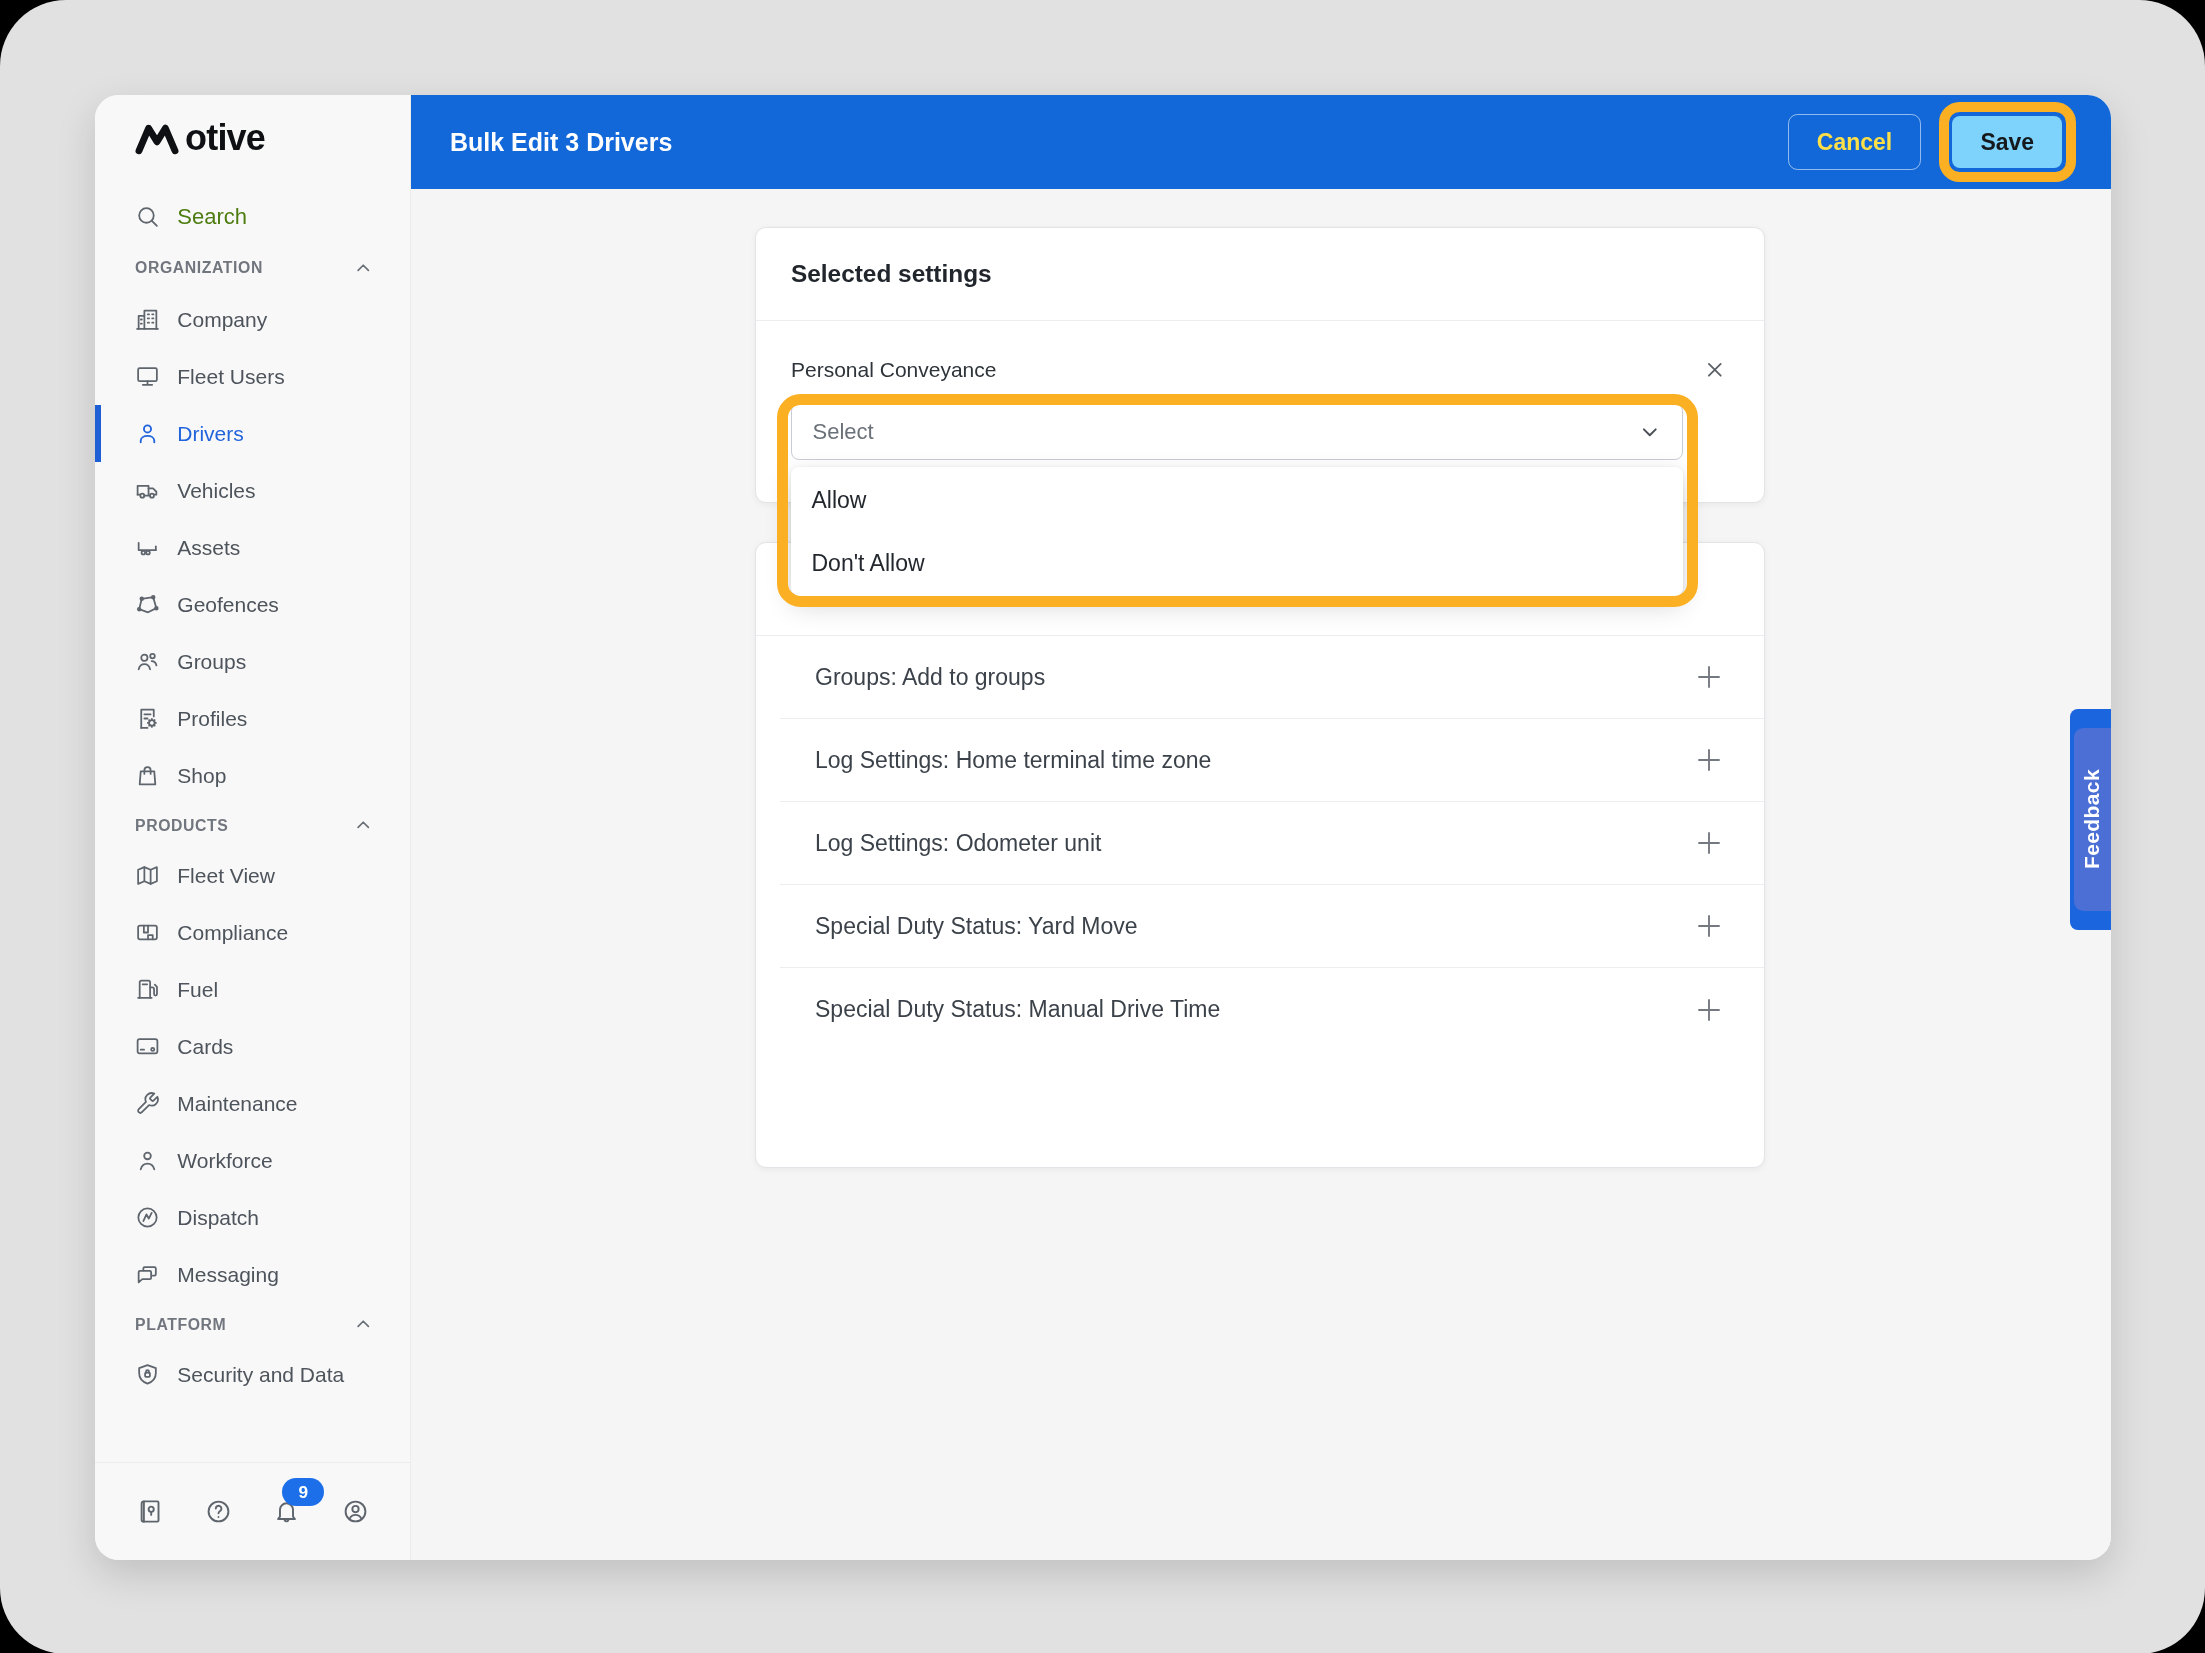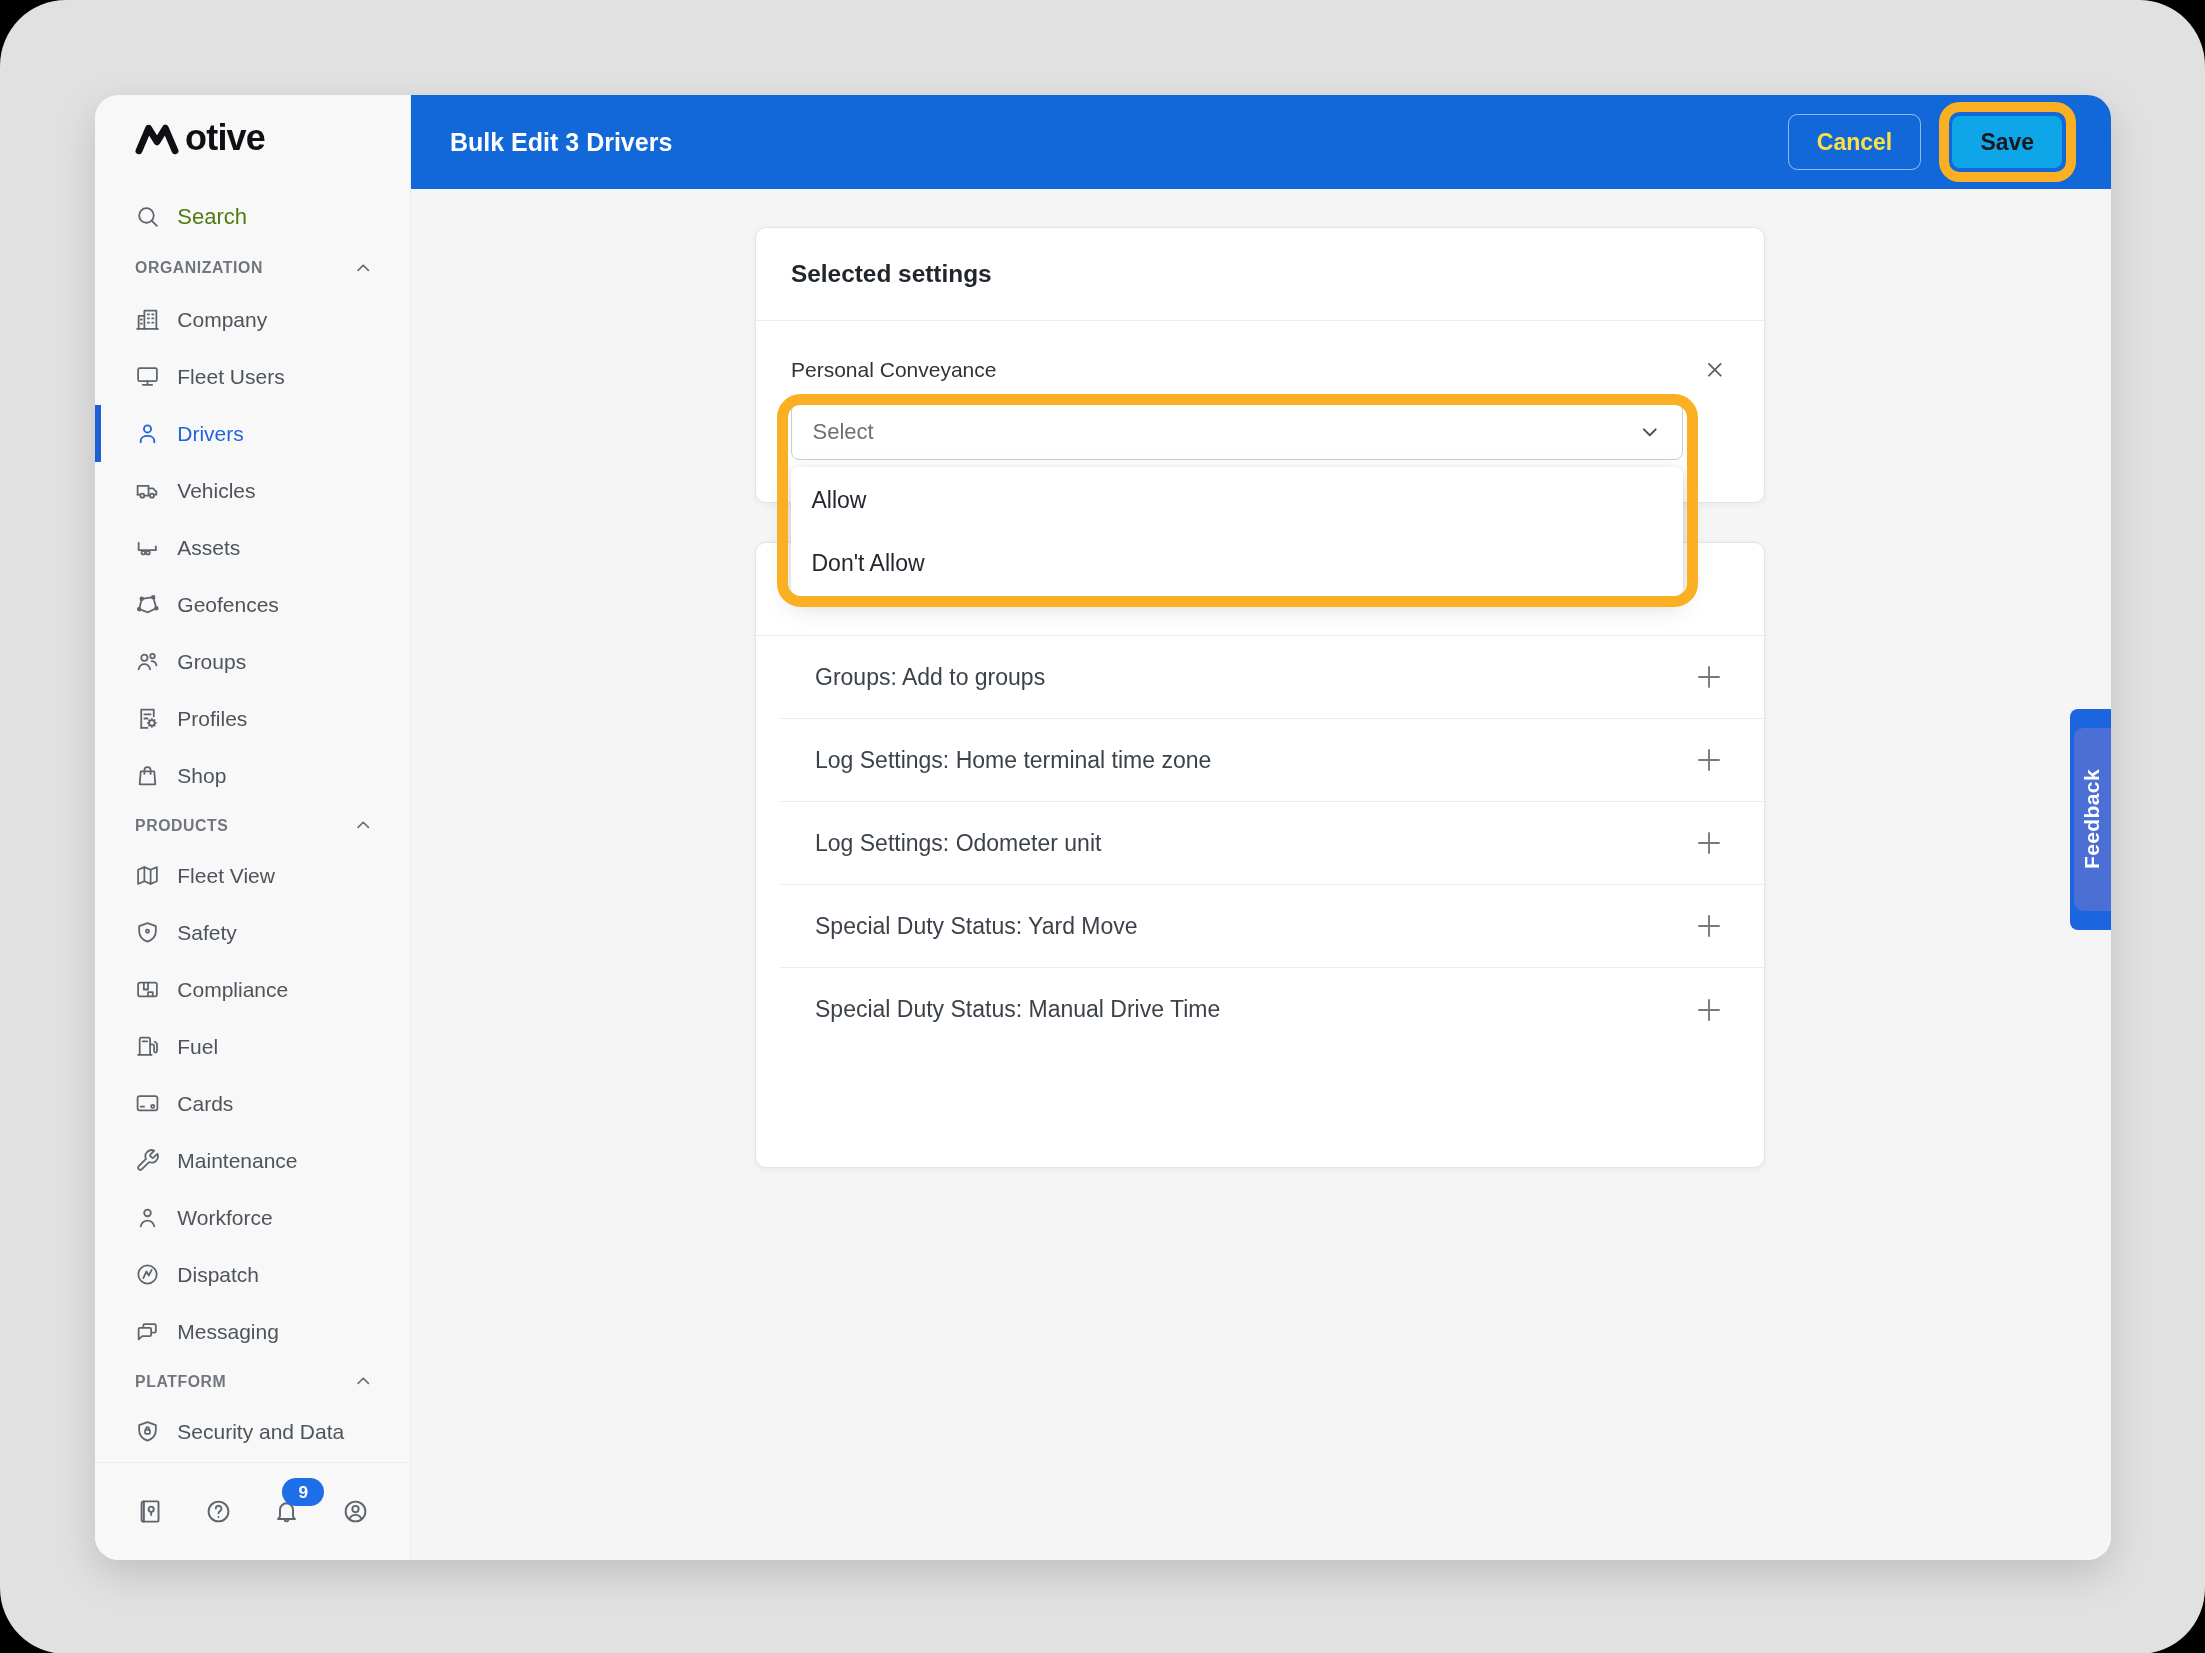--- a/index.html
+++ b/index.html
@@ -45,21 +45,21 @@
   .main{flex:1;display:flex;flex-direction:column;background:#F5F5F5;min-width:0;}
   .topbar{height:94px;background:#1268D9;display:flex;align-items:center;padding:0 35px 0 39px;flex-shrink:0;}
   .topbar-title{color:#fff;font-size:25px;font-weight:700;}
   .topbar-actions{margin-left:auto;display:flex;align-items:center;gap:17.3px;}
   .btn-cancel{
     height:54px;padding:0 28px;border:1.6px solid rgba(255,255,255,.55);border-radius:9.5px;
     color:#fde047;font-size:23px;font-weight:700;background:transparent;display:flex;align-items:center;cursor:pointer;
   }
   .save-ring{border:10.2px solid #FBB024;border-radius:20.5px;padding:3.9px;}
   .btn-save{
-    height:52px;padding:0 28px;background:#0ea5e9;border-radius:7.9px;color:#15181C;
+    height:52px;padding:0 28px;background:#7dd3fc;border-radius:7.9px;color:#15181C;
     font-size:23px;font-weight:700;display:flex;align-items:center;cursor:pointer;
   }
   .content{position:relative;flex:1;}
   .card{
     position:absolute;left:344px;width:1010px;background:#fff;
     border:1.6px solid #E2E4E7;border-radius:11px;box-shadow:0 1.6px 6.3px rgba(20,24,28,.05);
     box-sizing:border-box;
   }
   .card-selected{top:38px;height:276px;z-index:10;}
   .card-available{top:353px;height:626px;z-index:1;}
@@ -218,27 +218,20 @@
             <path d="M6 14.5 12 8.5 18 14.5"></path>
           </svg>
       </div>
 
       <div class="nav-item">
         <svg class="icon" width="25" height="25" viewBox="0 0 24 24" fill="none" stroke="currentColor" stroke-width="1.7" stroke-linecap="round" stroke-linejoin="round">
             <path d="M3 6.5 9 4l6 2.5L21 4v13.5L15 20l-6-2.5L3 20z"></path>
             <path d="M9 4v13.5M15 6.5V20"></path>
           </svg>
         <span class="lbl">Fleet View</span>
-      </div>
-      <div class="nav-item">
-        <svg class="icon" width="25" height="25" viewBox="0 0 24 24" fill="none" stroke="currentColor" stroke-width="1.7" stroke-linecap="round" stroke-linejoin="round">
-            <path d="M12 3l8 2.8v5c0 4.8-3.4 8.3-8 10-4.6-1.7-8-5.2-8-10v-5z"></path>
-            <circle cx="12" cy="10.8" r="1.5"></circle>
-          </svg>
-        <span class="lbl">Safety</span>
       </div>
       <div class="nav-item">
         <svg class="icon" width="25" height="25" viewBox="0 0 24 24" fill="none" stroke="currentColor" stroke-width="1.7" stroke-linecap="round" stroke-linejoin="round">
             <rect x="3" y="5.5" width="18" height="13" rx="1.8"></rect>
             <path d="M8.5 5.5v6.5h4V5.5M12.5 18.5v-4h4.5v4"></path>
           </svg>
         <span class="lbl">Compliance</span>
       </div>
       <div class="nav-item">
         <svg class="icon" width="25" height="25" viewBox="0 0 24 24" fill="none" stroke="currentColor" stroke-width="1.7" stroke-linecap="round" stroke-linejoin="round">

